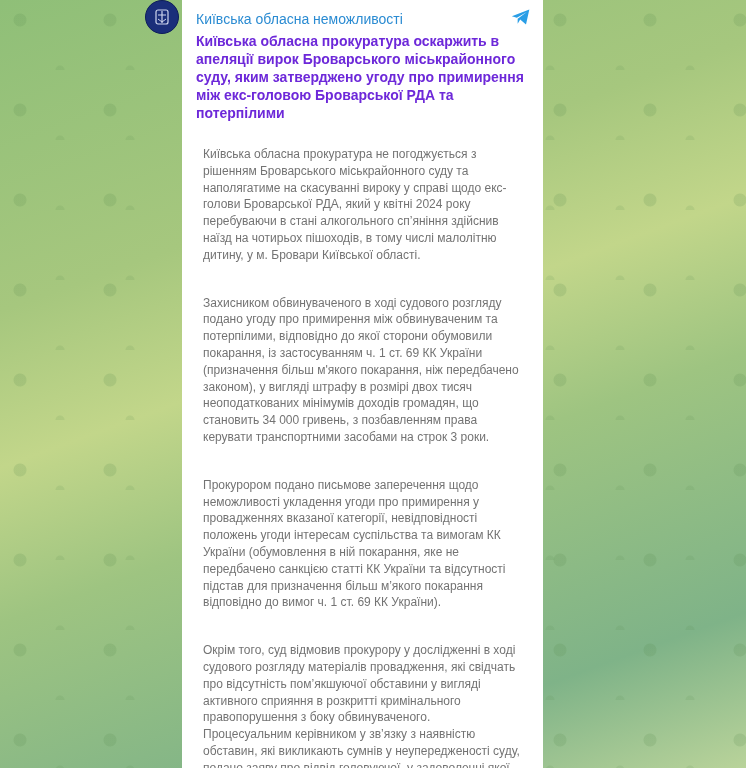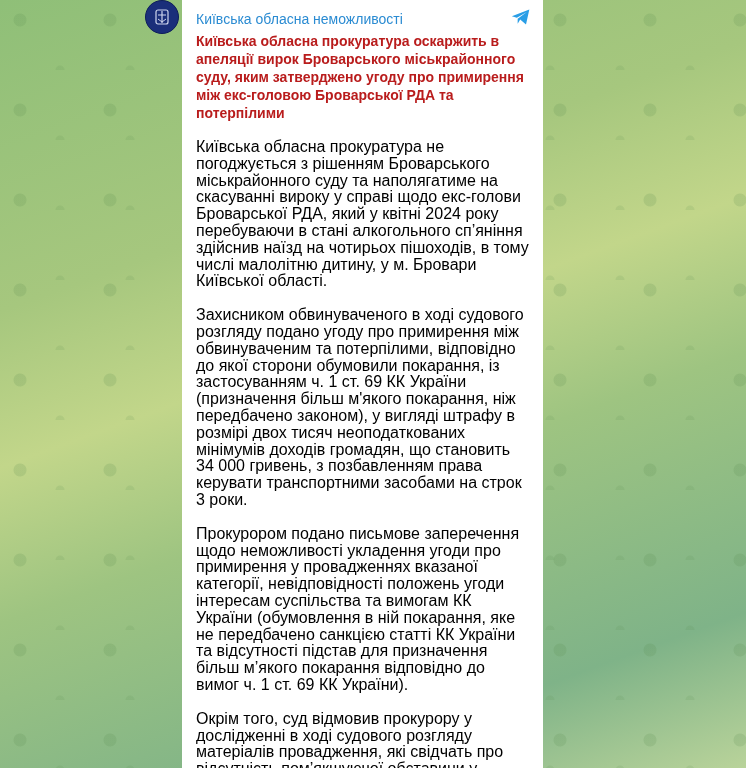--- a/index.html
+++ b/index.html
@@ -24,24 +24,24 @@
   .bubble {
     position:absolute; left:182px; top:-12px; width:361px; height:800px;
     background:#ffffff; border-radius:12px;
     box-sizing:border-box; padding:22px 14px 0 14px;
   }
   .channel-name {
     color:#2a8bd2; font-size:14px; font-weight:normal; line-height:18px; margin-bottom:4px;
   }
   .tg-icon { position:absolute; right:12px; top:20px; width:20px; height:18px; }
   .title {
-    font-weight:bold; font-size:14px; line-height:18px; color:#b91c1c; margin:0;
+    font-weight:bold; font-size:14px; line-height:18px; color:#6d28d9; margin:0;
   }
   .para {
-    font-size:16px; line-height:16.8px; color:#000000; margin:0;
+    font-size:12px; line-height:16.8px; color:#737373; margin:7px;
   }
   .gap { height:17px; }
 </style>
 </head>
 <body>
 
 <div class="pattern"></div>
 
 <div class="avatar">
   <svg width="20" height="20" viewBox="0 0 20 20">

